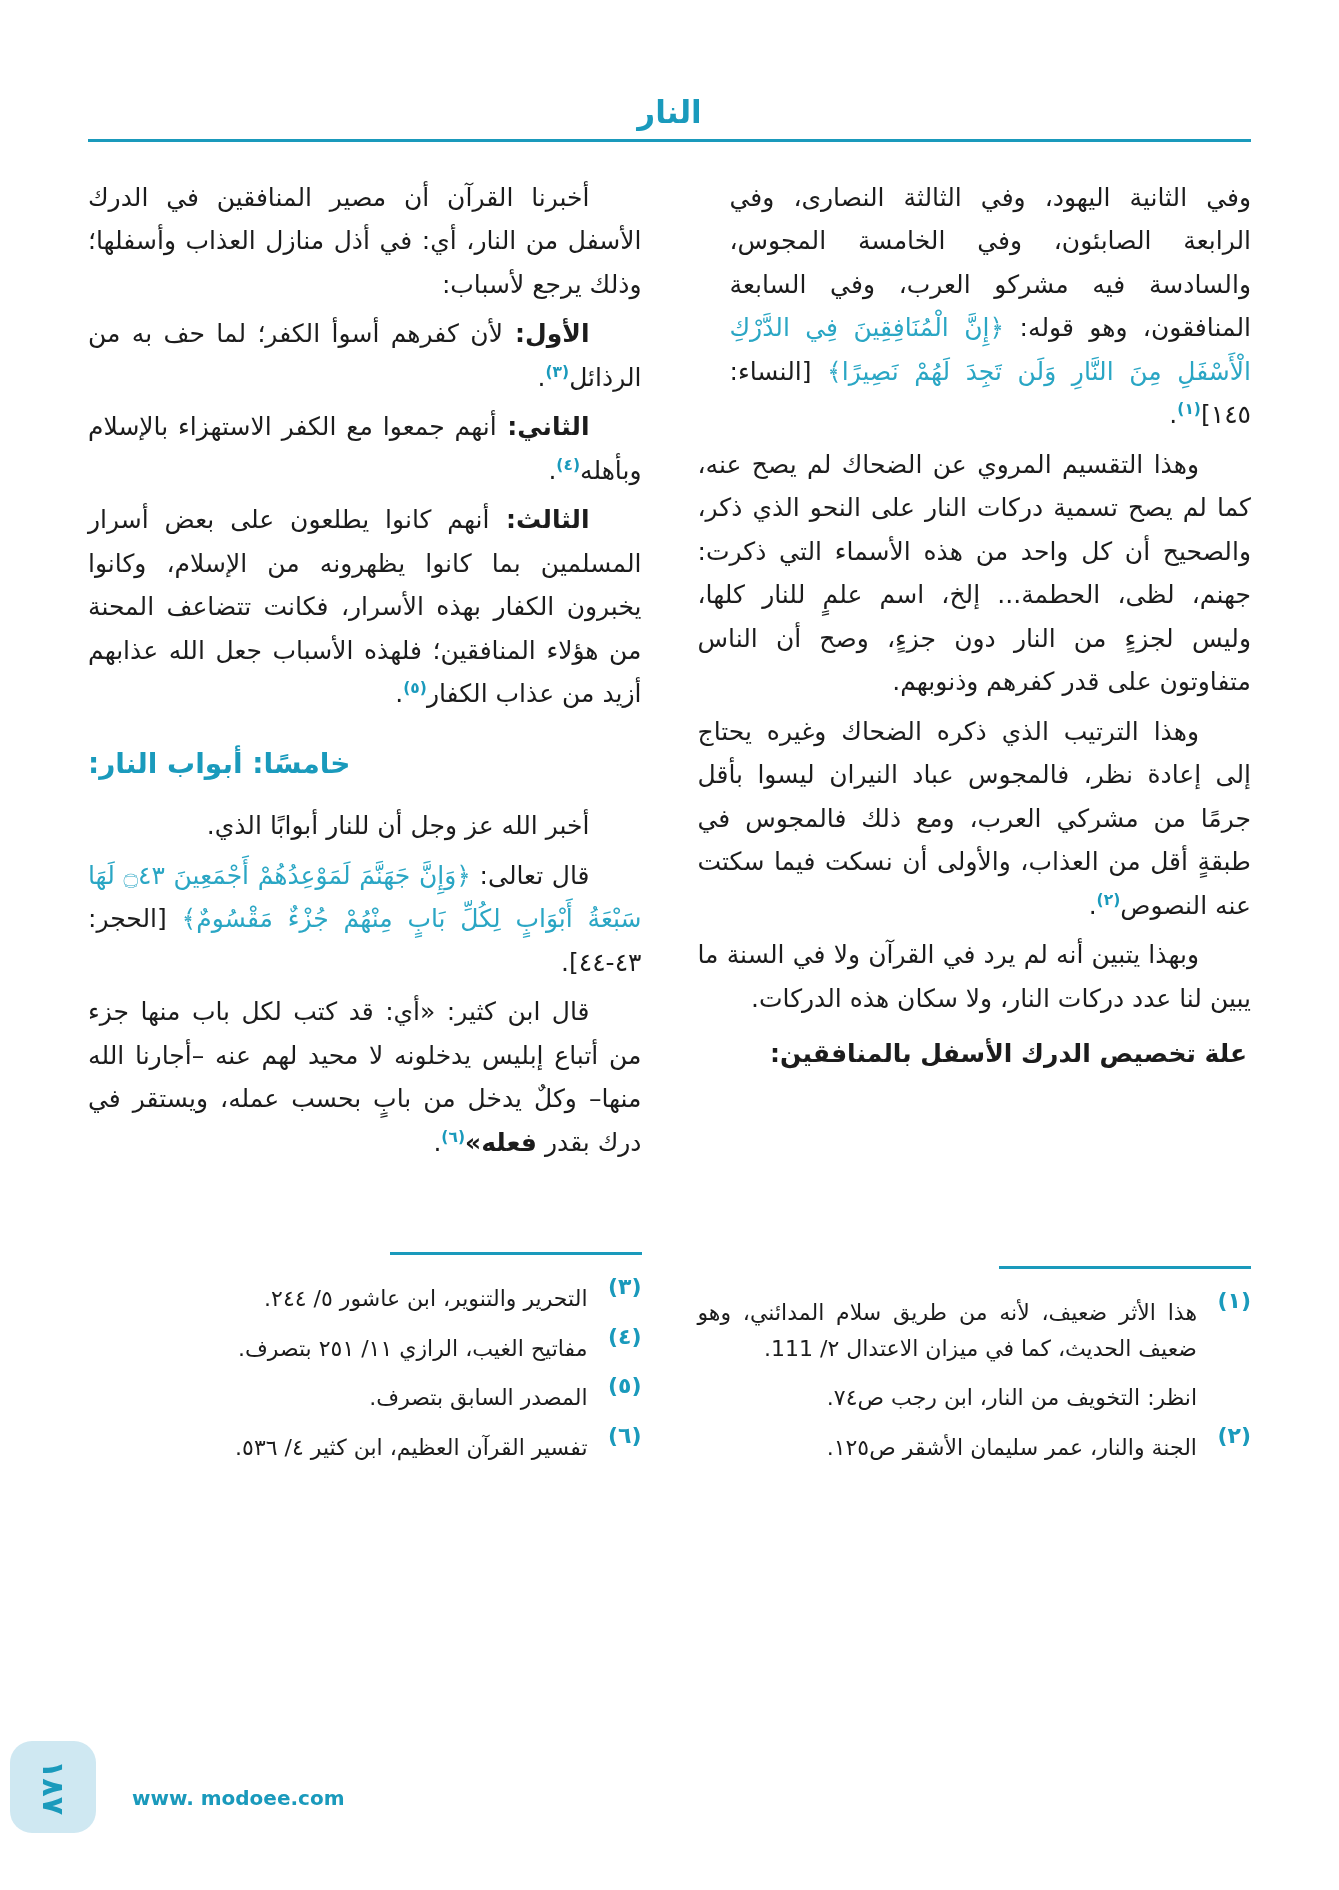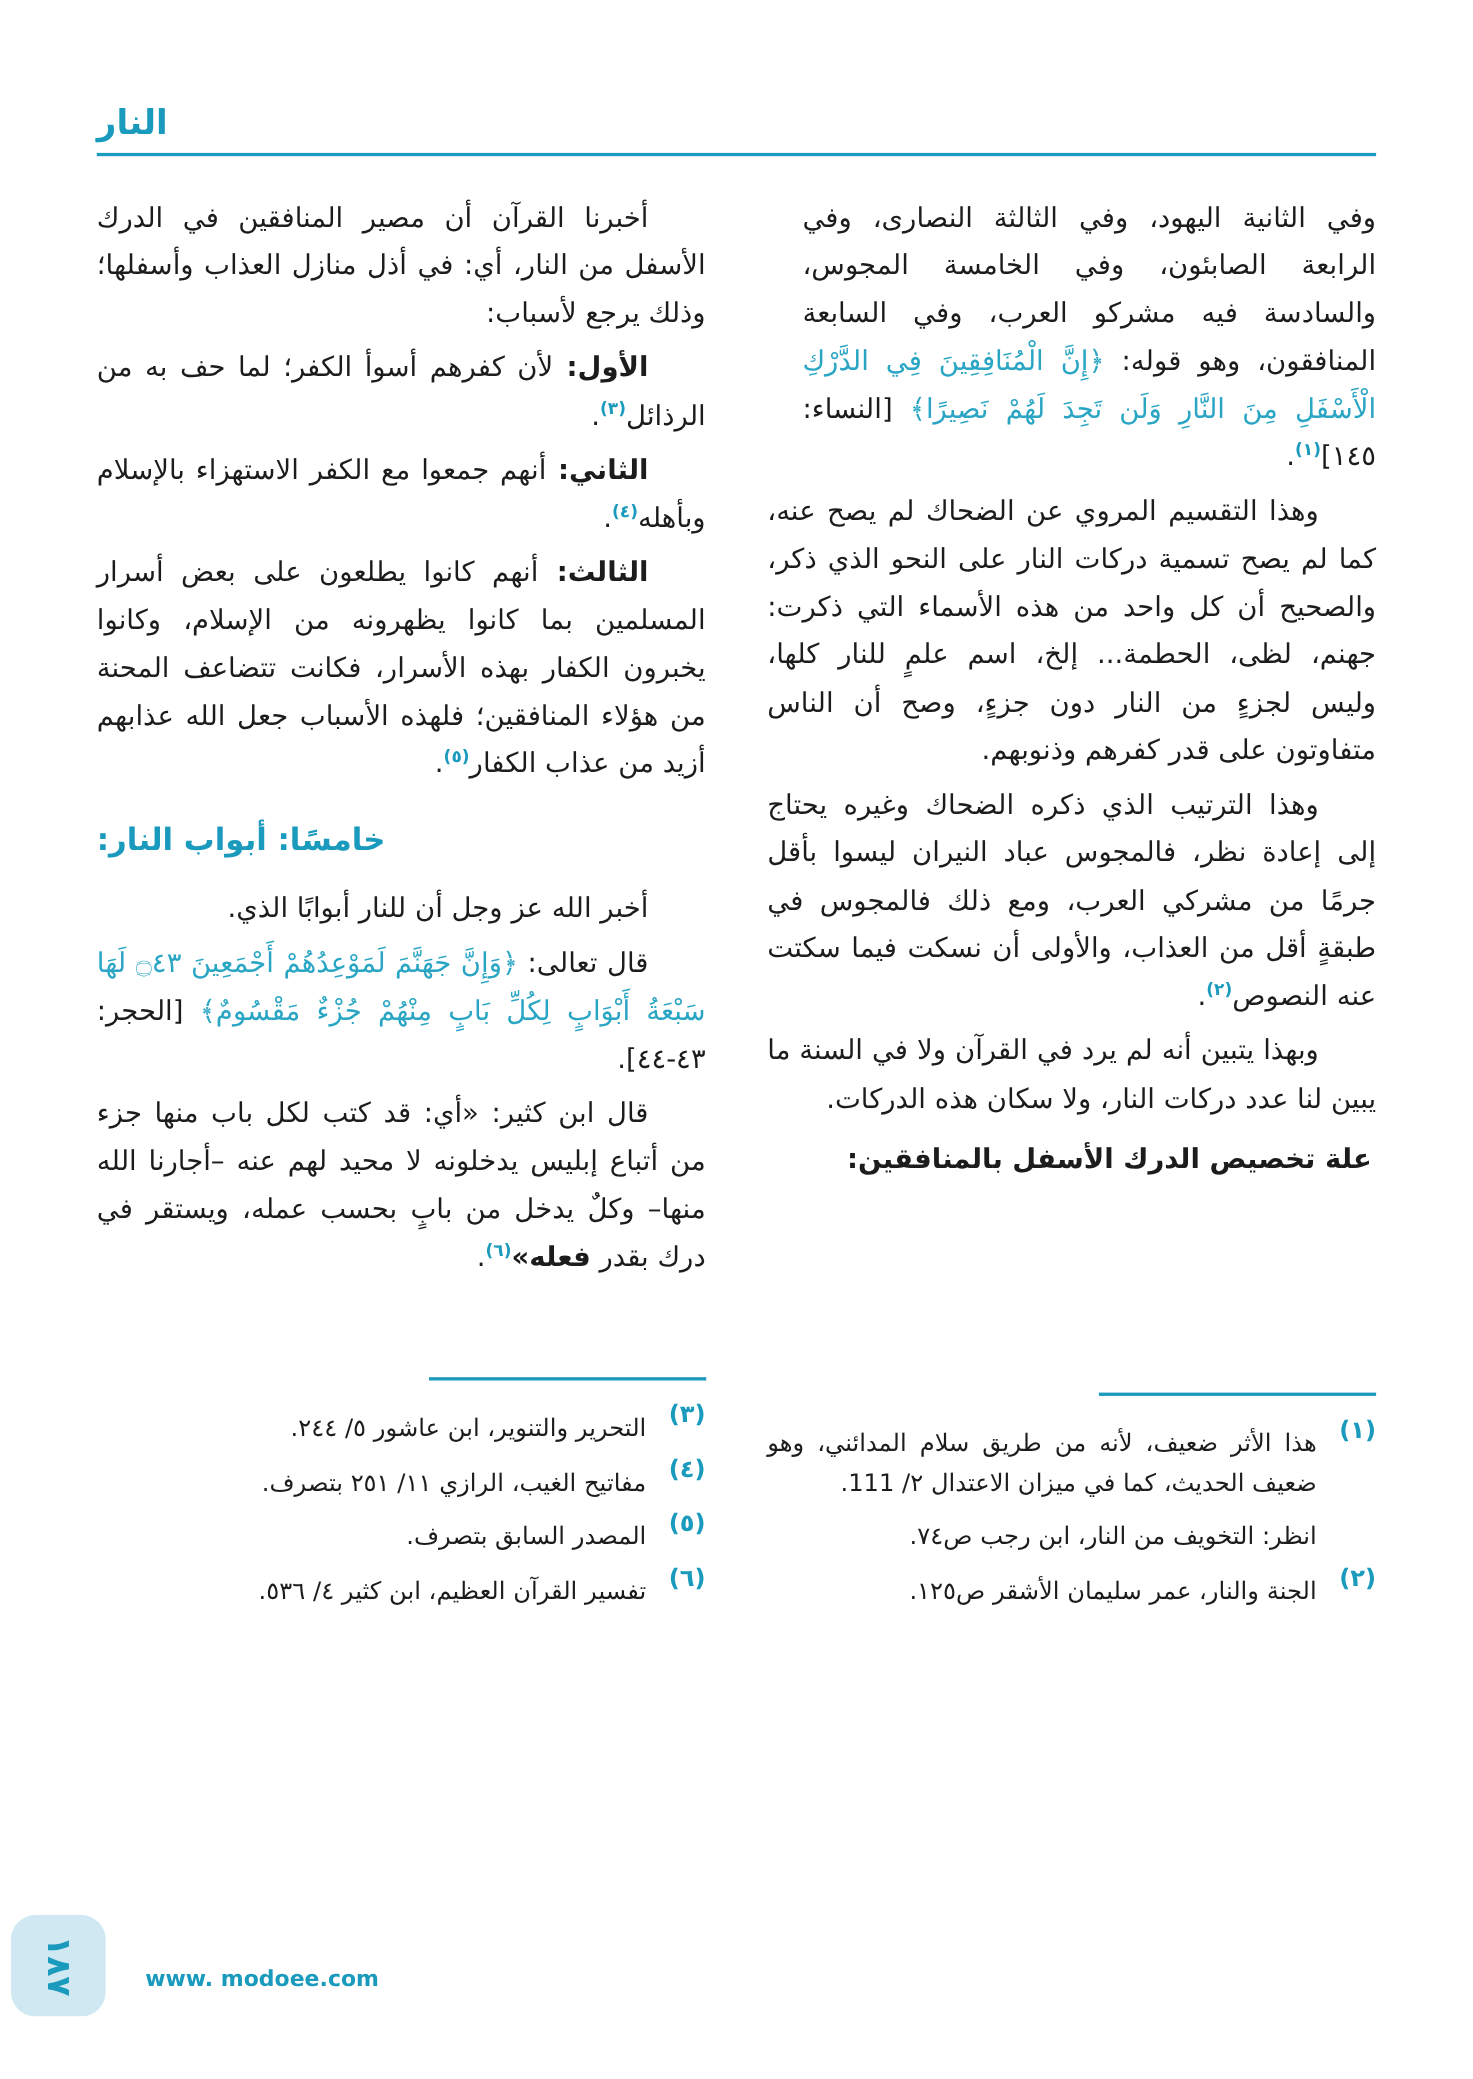--- a/index.html
+++ b/index.html
@@ -15,21 +15,21 @@
     position:relative;
     overflow:hidden;
     font-family:"DejaVu Sans",sans-serif;
     color:var(--ink);
   }
   .page{position:absolute;inset:0;direction:rtl;}
 
   
   .page-header{padding:96px 88px 0 88px;}
   .chapter-title{
-    text-align:left;
+    text-align:center;
     color:var(--accent);
     font-weight:bold;
     font-size:31px;
     line-height:1.05;
     margin-bottom:10px;
   }
   .header-rule{height:3px;background:var(--accent);}
 
   
   .columns{

